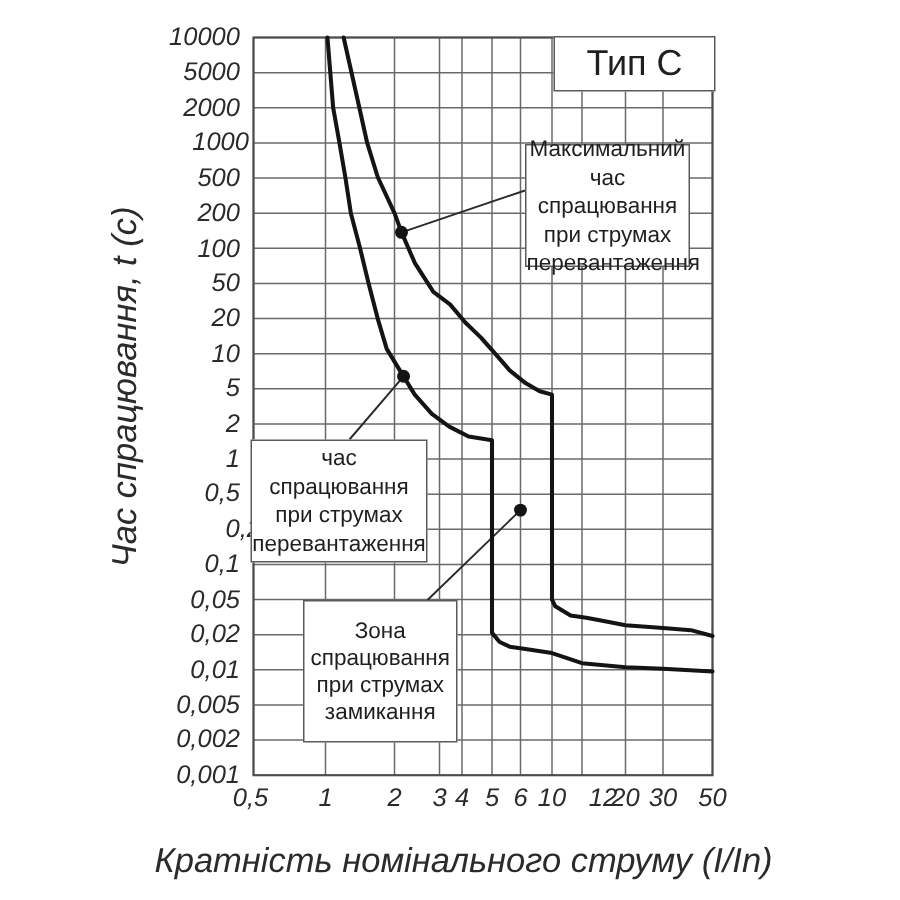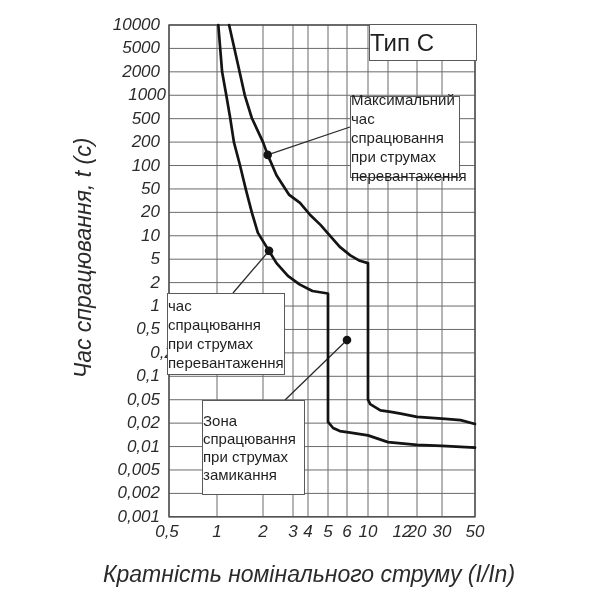--- a/index.html
+++ b/index.html
@@ -24,21 +24,21 @@
     left:83px;top:258px;
     transform:translate(-50%,-50%) rotate(-90deg);
   }
   #x-axis-title{
     left:309px;top:574px;
     transform:translate(-50%,-50%);
   }
   .callout-box{
     position:absolute;background:#ffffff;border:1px solid #5a5a5a;
     display:flex;flex-direction:column;justify-content:center;
-    text-align:left;color:#1f1f1f;box-sizing:border-box;
+    text-align:center;color:#1f1f1f;box-sizing:border-box;
   }
   .callout-box span{display:block;}
   #type-box{
     left:369px;top:24px;width:108px;height:37px;
     font-size:24px;
   }
   #max-box{left:350px;top:96px;width:110px;height:82px;font-size:15px;line-height:19px;}
   #min-box{left:167px;top:293px;width:118px;height:82px;font-size:15px;line-height:19px;}
   #zone-box{left:202px;top:400px;width:103px;height:95px;font-size:15px;line-height:18px;}
 </style>

